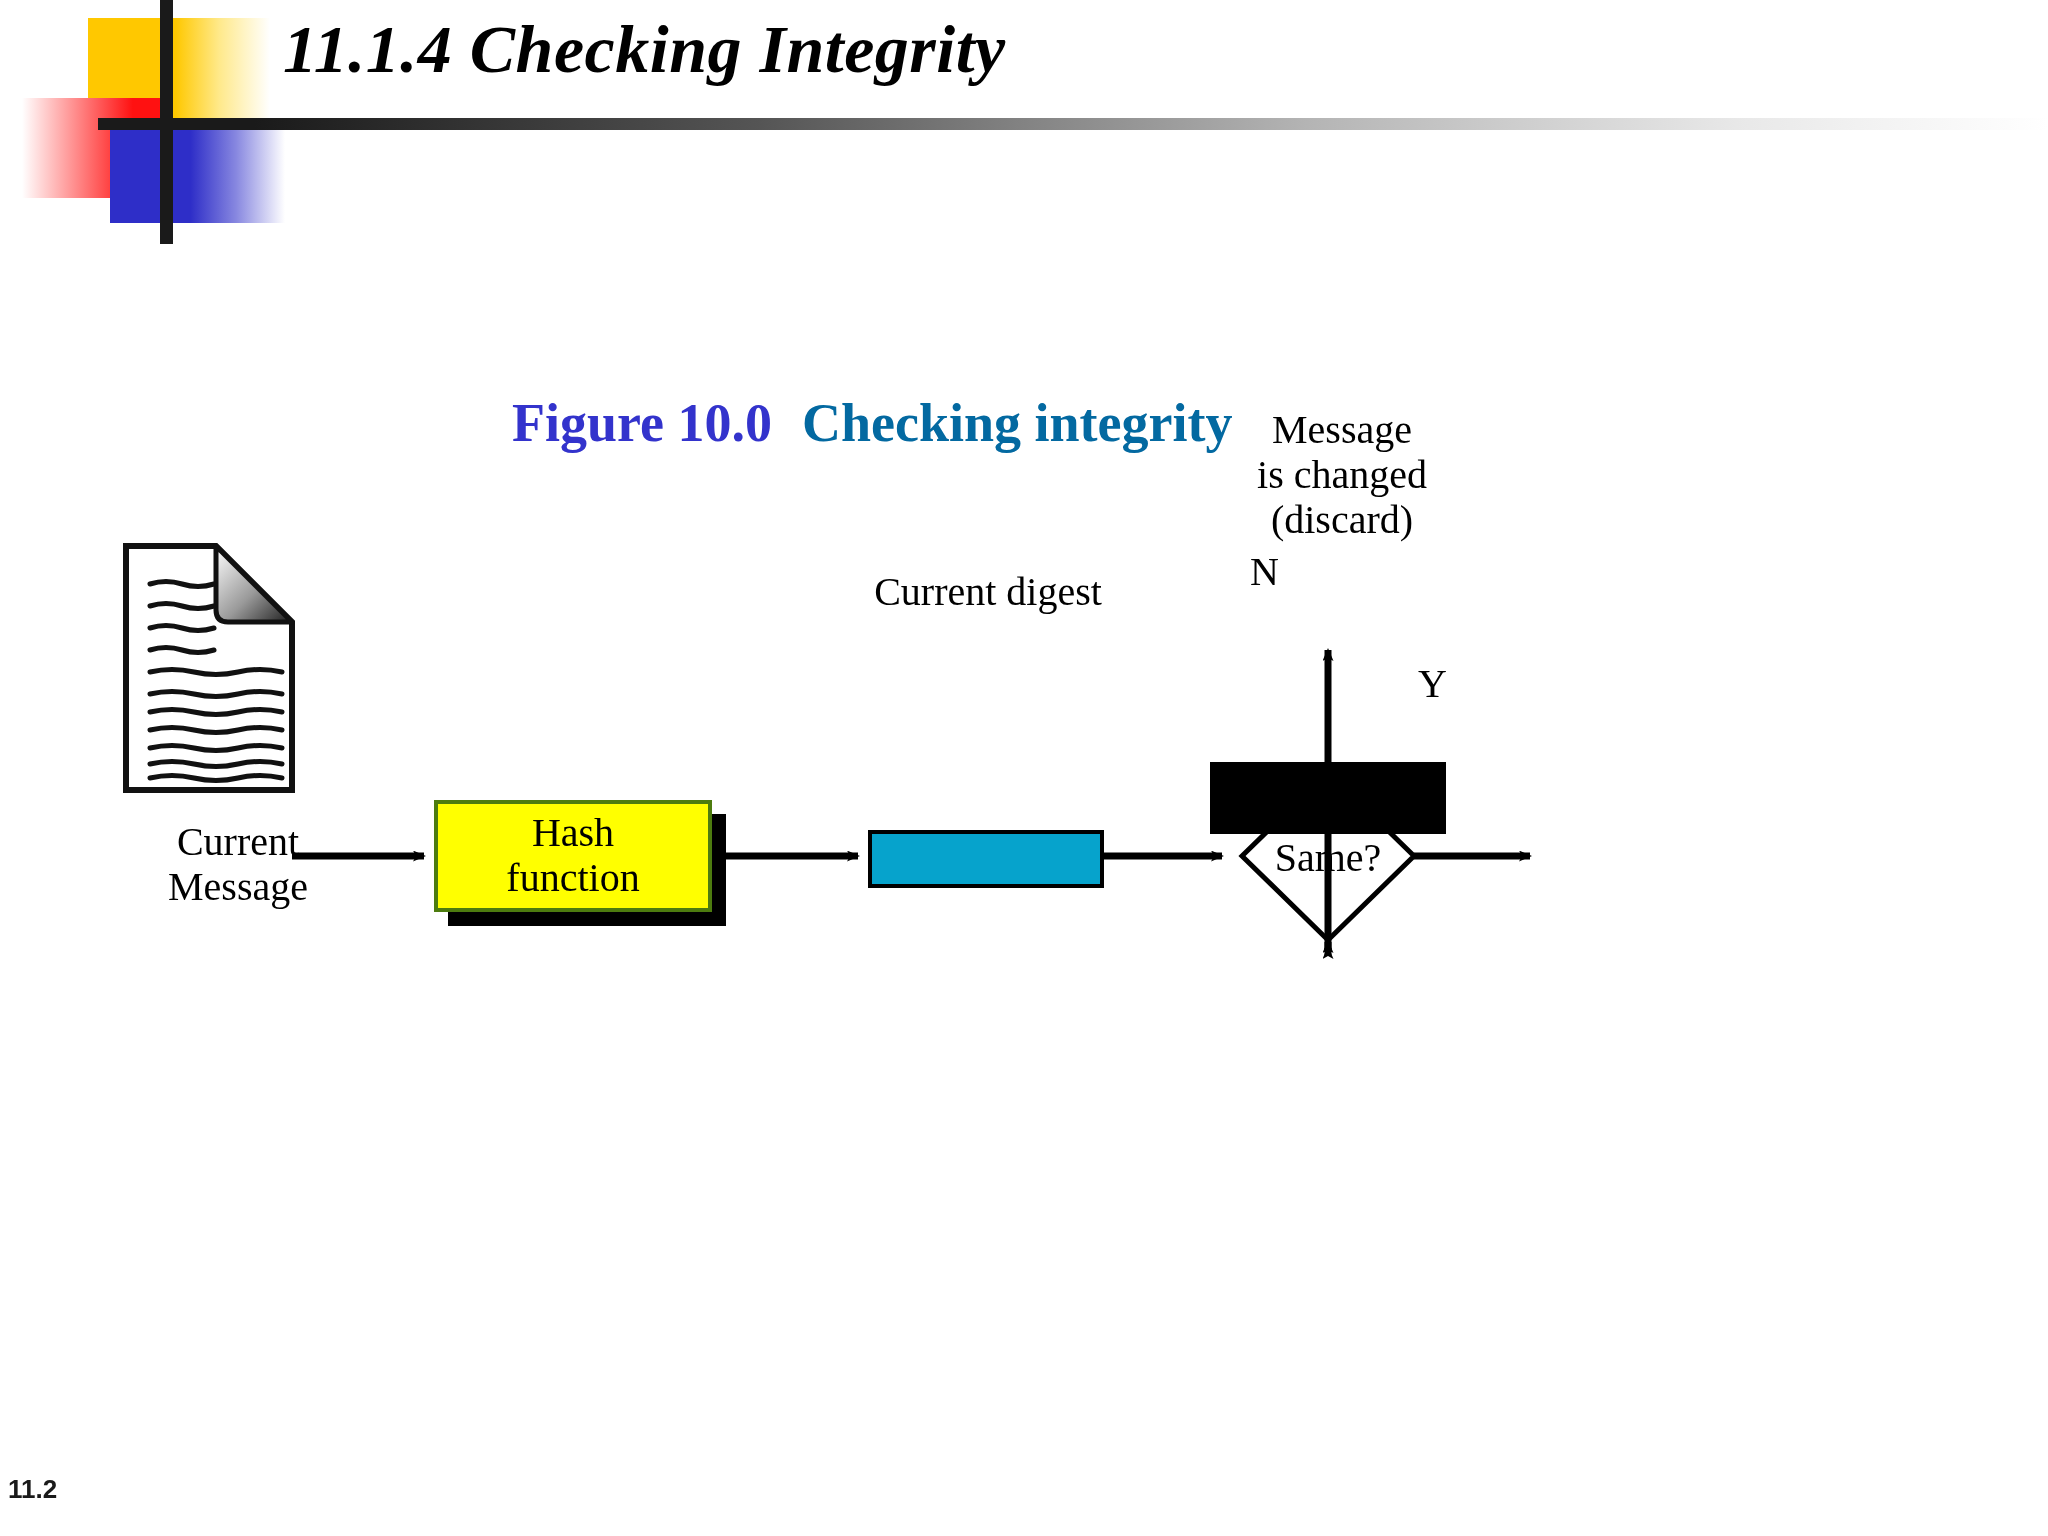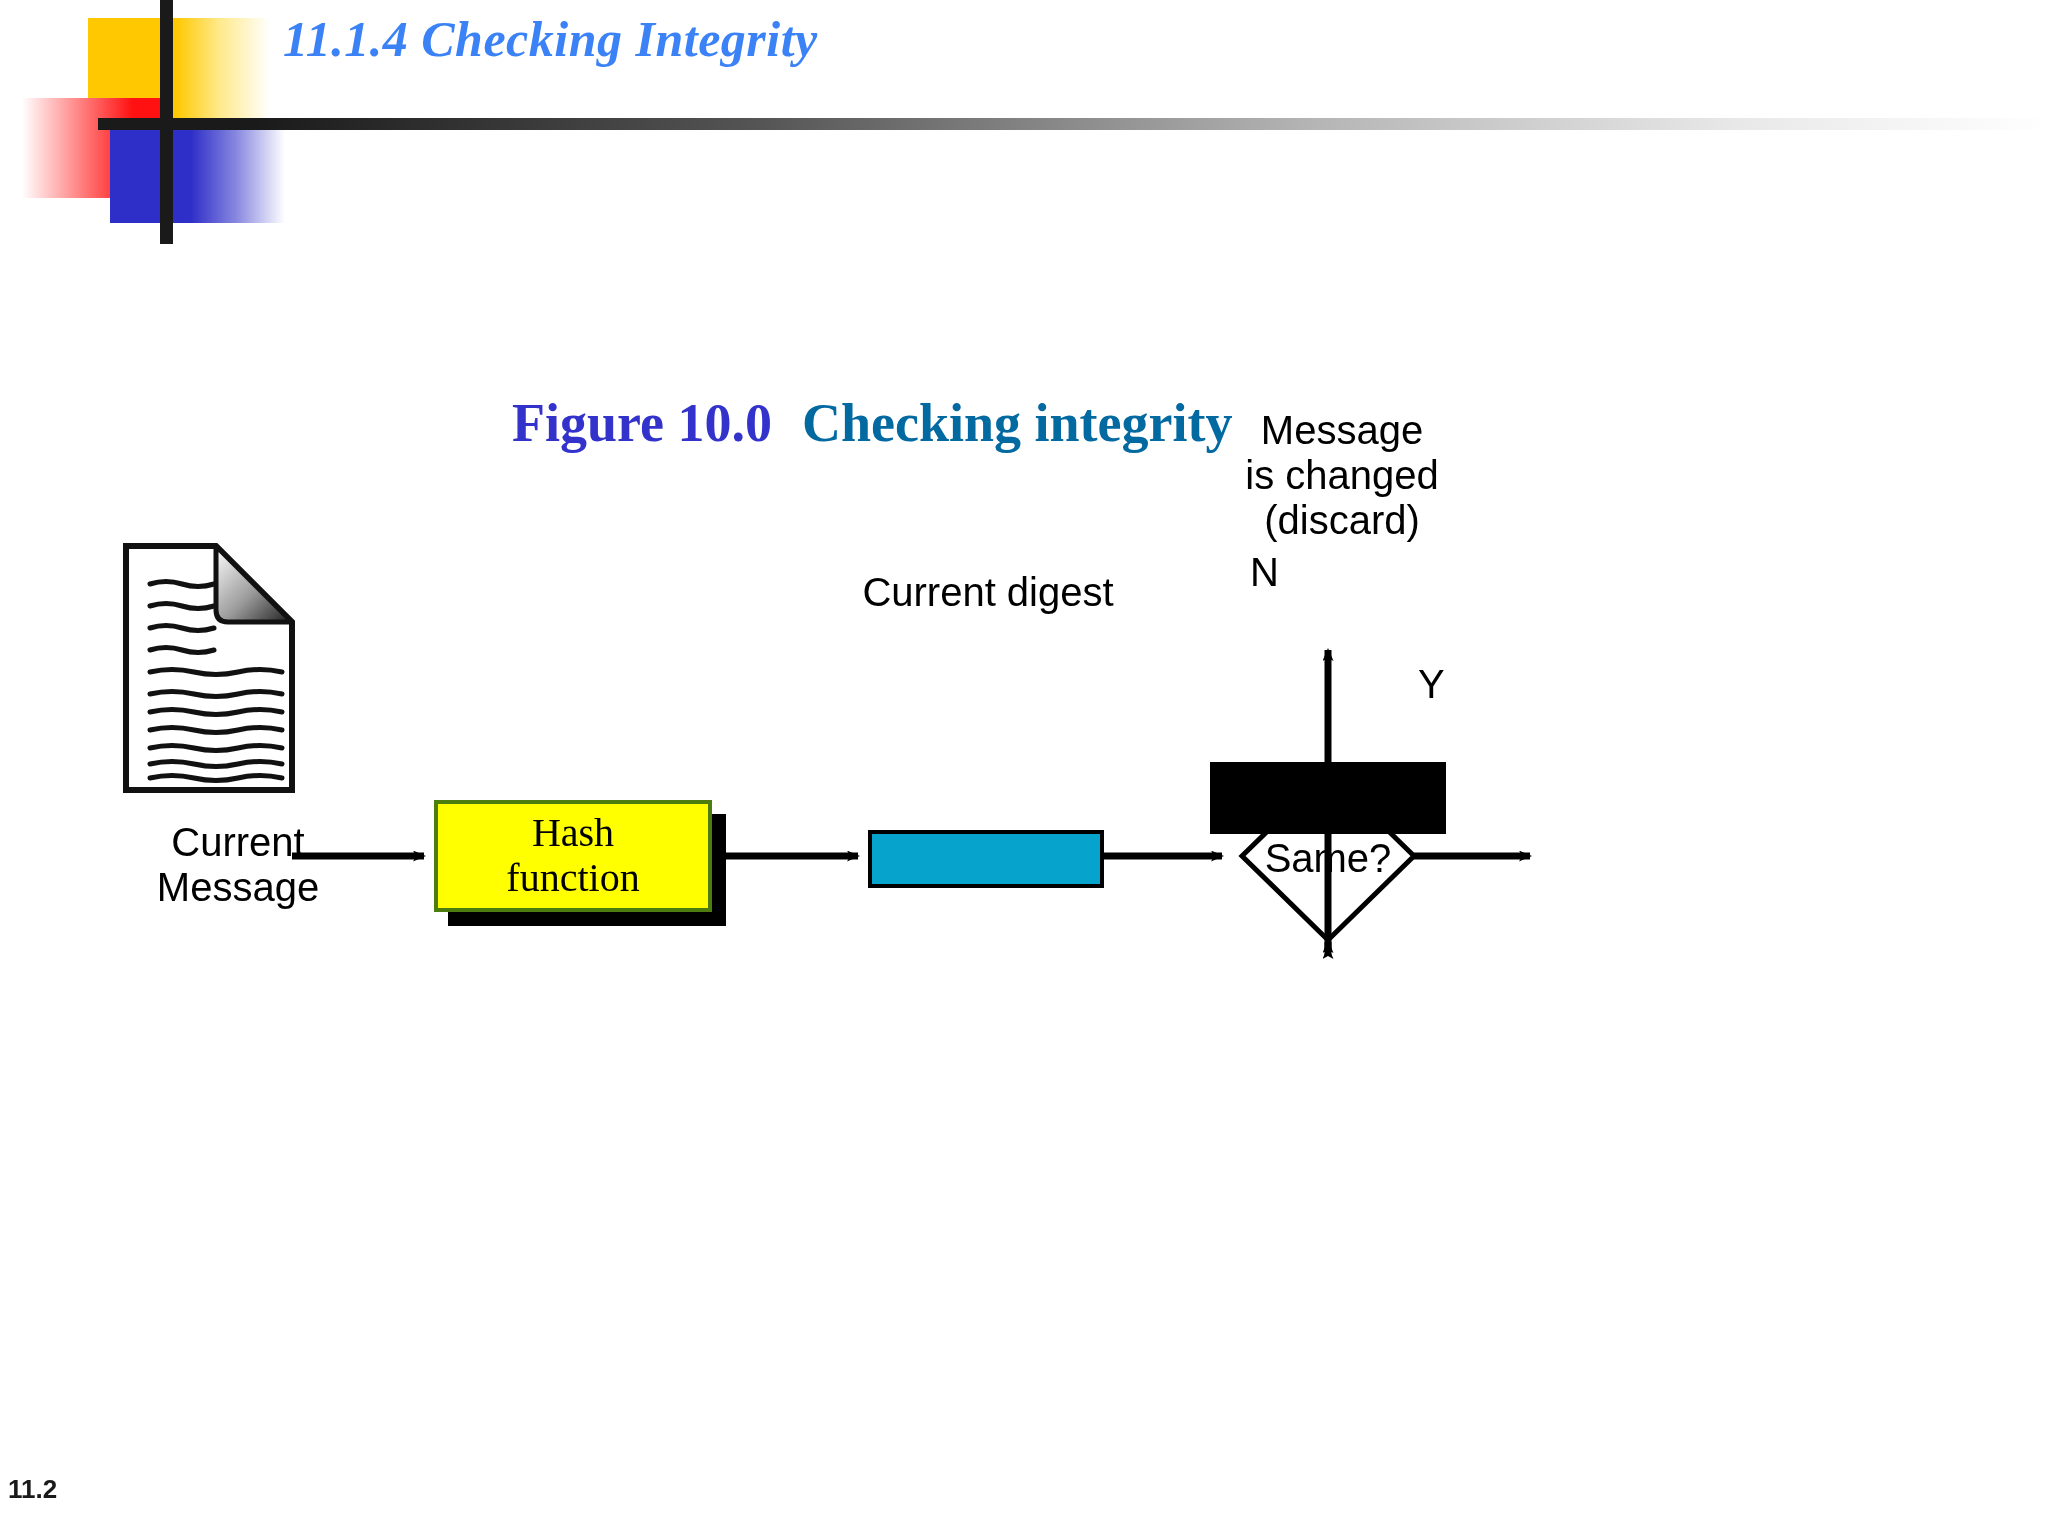--- a/index.html
+++ b/index.html
@@ -36,24 +36,24 @@
   }
   .bar-horz {
     left: 98px; top: 118px; width: 1950px; height: 12px;
     background: linear-gradient(to right, #1a1a1a 0%, #1a1a1a 8%, #555555 34%, #b4b4b4 62%, #e8e8e8 84%, #ffffff 100%);
   }
 
   .slide-title {
     position: absolute;
     left: 283px; top: 10px;
     font-family: "Liberation Serif", serif;
-    font-size: 50px;
+    font-size: 68px;
     font-weight: bold;
     font-style: italic;
-    color: #3b82f6;
+    color: #000000;
     white-space: nowrap;
     letter-spacing: 0.5px;
   }
 
   
   .fig-caption {
     position: absolute;
     left: 512px; top: 392px;
     font-size: 54px;
     white-space: nowrap;
@@ -72,21 +72,21 @@
 
   
   #diagram {
     position: absolute;
     left: 0; top: 500px;
     width: 2048px; height: 640px;
   }
 
   .node-label {
     position: absolute;
-    font-family: Liberation Sans, sans-serif;
+    font-family: Liberation Serif, serif;
     font-size: 40px;
     color: #000000;
     line-height: 1.12;
     white-space: pre-line;
   }
 
   
   .hash-box {
     position: absolute;
     left: 434px; top: 300px;

